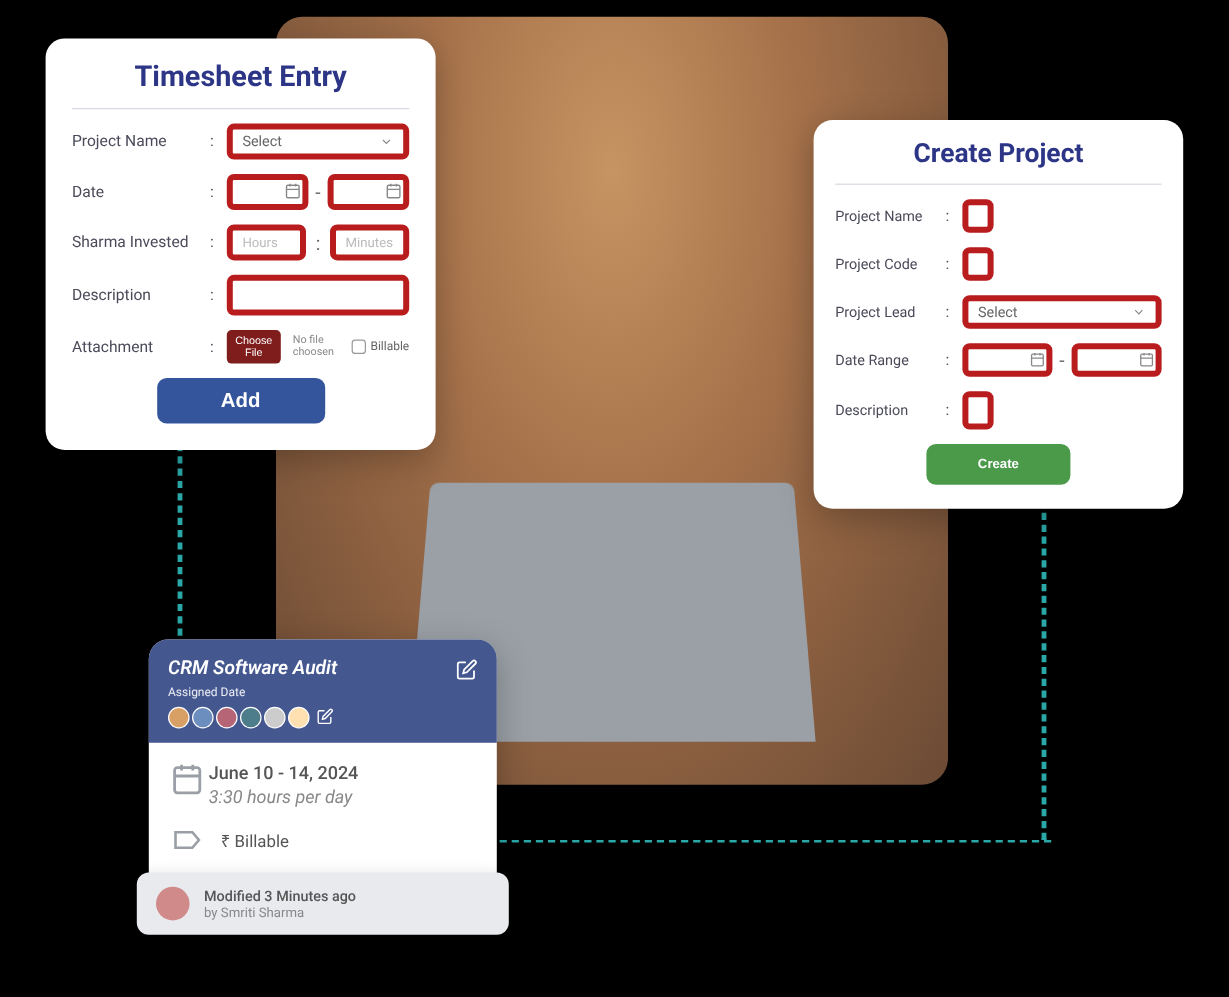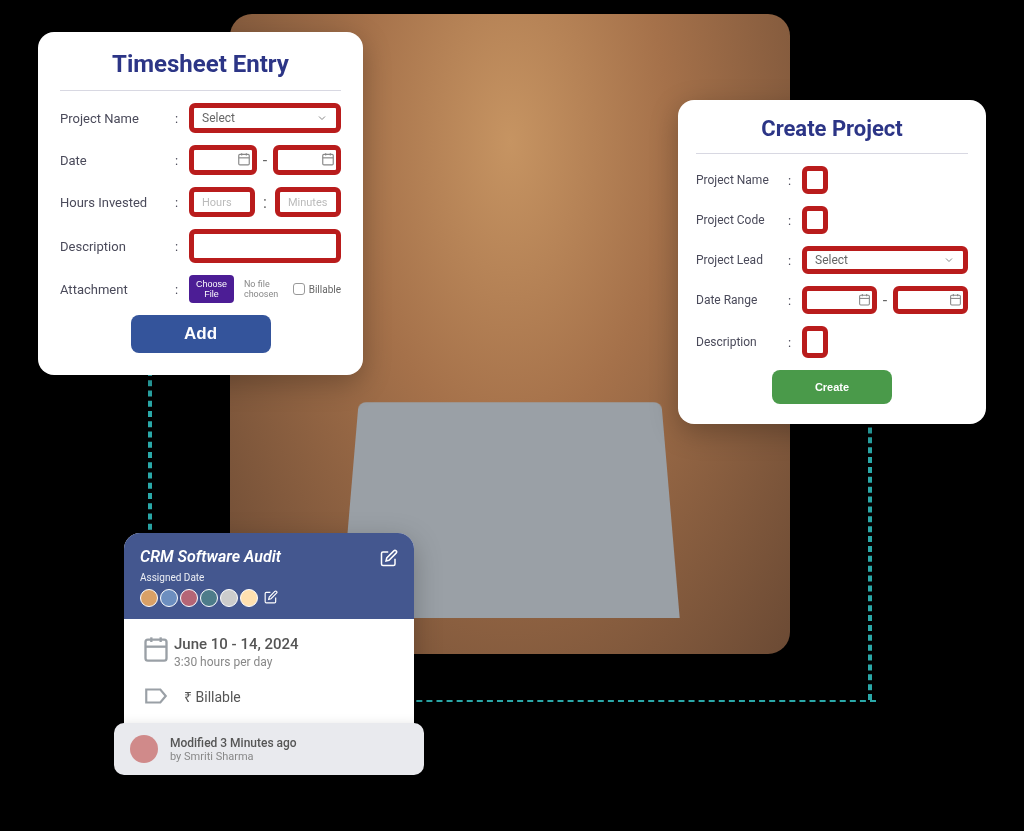--- a/index.html
+++ b/index.html
@@ -92,21 +92,21 @@
   }
   .select { width: 100%; }
   .chev { color:#888; font-size:11px; }
   .date-box { flex:1; position:relative; }
   .date-box .cal-icon { position:absolute; right:6px; top:7px; color:#888; }
   .dash { color:#666; }
   .short { flex:1; text-align:center; color:#bbb; font-size:11px; }
   .colon-sep { color:#666; padding:0 2px; }
   .desc { height:34px; width:100%; }
   .choose-btn {
-    background:#4c1d95; color:#fff; border:none;
+    background:#7f1d1d; color:#fff; border:none;
     border-radius:4px; padding:4px 6px; font-size:9px;
   }
   .nofile { font-size:9px; color:#888; margin-left:4px;}
   .billable-box { margin-left:auto; display:flex; align-items:center; gap:4px;}
   .cb { width:12px; height:12px; border:1px solid #999; border-radius:3px; }
   .add-btn {
     display:block; margin:6px auto 0;
     background:#34549b; color:#fff; border:none;
     width:140px; height:38px; border-radius:8px;
     font-size:17px; font-weight:600;
@@ -152,21 +152,21 @@
     border:1px solid #fff;
     display:inline-block;
   }
   .av1{background:#d9a066;} .av2{background:#6c8ebf;} .av3{background:#b56576;}
   .av4{background:#4d7c8a;} .av5{background:#ccc;} .av6{background:#ffe0b0;}
   .add-av { width:16px; height:16px; color:#fff; font-size:12px; margin-left:4px;}
   .summary-body { padding:16px 18px 14px; }
   .sb-row { display:flex; gap:4px; align-items:flex-start; margin-bottom:14px;}
   .sb-icon { color:#9aa0a6; flex-shrink:0;}
   .sb-main { font-size:15px; color:#555; font-weight:500;}
-  .sb-sub { font-size:12px; color:#888; margin-top:2px;}
+  .sb-sub { font-size:15px; color:#888; margin-top:2px;font-style:italic;}
   .billable-row { display:flex; gap:14px; align-items:center;}
   .tag-icon { color:#9aa0a6;}
   .billable-text { font-size:14px; color:#555; }
   .rupee { font-family: Arial; }
   .summary-foot {
     background:#e9eaee;
     border-radius:10px;
     padding:12px 16px;
     display:flex; gap:12px; align-items:center;
     margin:0 -10px -4px;
@@ -229,21 +229,21 @@
               <line x1="16" y1="2" x2="16" y2="6"></line>
               <line x1="8" y1="2" x2="8" y2="6"></line>
               <line x1="3" y1="10" x2="21" y2="10"></line>
             </svg>
         </span>
       </div>
     </div>
   </div>
 
   <div class="row">
-    <label>Hours Invested</label>
+    <label>Sharma Invested</label>
     <span class="colon">:</span>
     <div class="field-wrap">
       <div class="inp short">Hours</div>
       <span class="colon-sep">:</span>
       <div class="inp short">Minutes</div>
     </div>
   </div>
 
   <div class="row">
     <label>Description</label>

